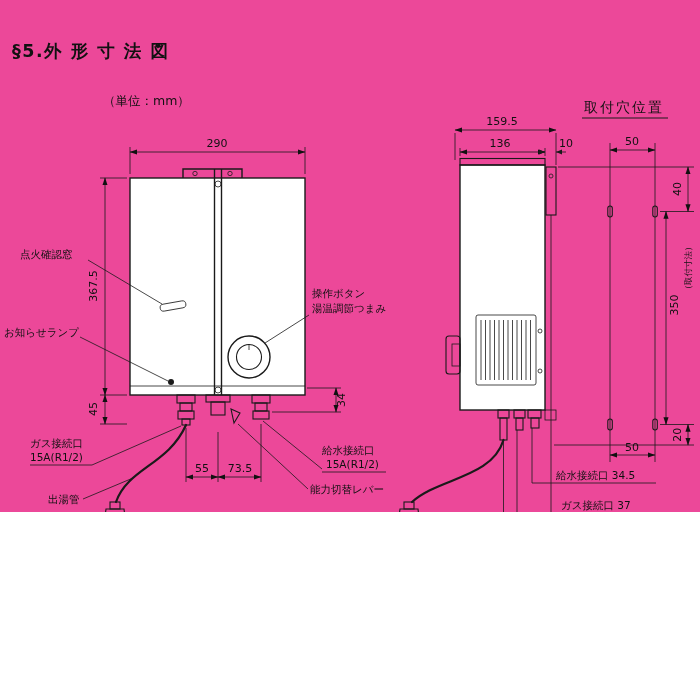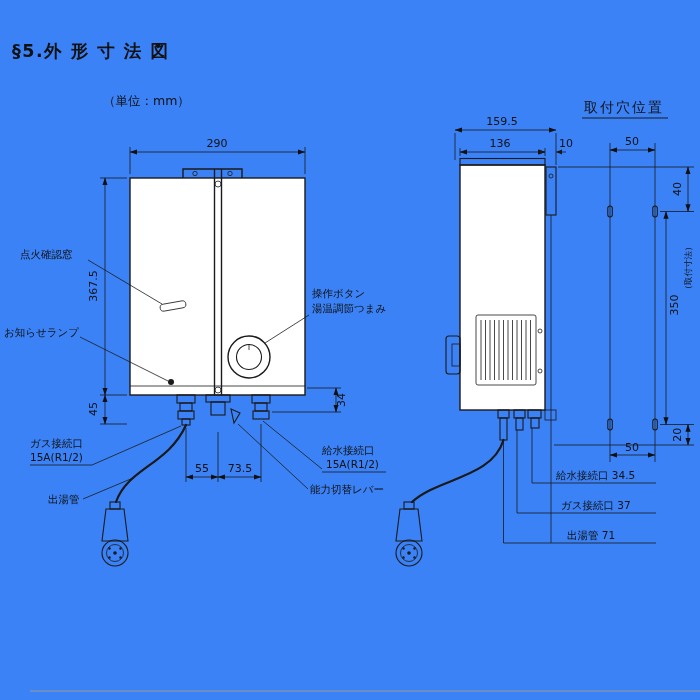--- a/index.html
+++ b/index.html
@@ -1,16 +1,16 @@
 <!DOCTYPE html>
 <html><head>
 <meta charset="utf-8">
 <style>
   html,body{margin:0;padding:0;background:#ffffff;}
-  .page{width:700px;height:700px;position:relative;background:#3b82f6;overflow:hidden;}
+  .page{width:700px;height:512px;position:relative;background:#ec4899;overflow:hidden;}
   svg{display:block;}
   text{font-family:"DejaVu Sans","Liberation Sans",sans-serif;fill:#111;}
   .o{stroke:#1a1a1a;stroke-width:1.4;fill:none;}
   .o2{stroke:#1a1a1a;stroke-width:1.1;fill:none;}
   .t{stroke:#1a1a1a;stroke-width:0.8;fill:none;}
   .t2{stroke:#1a1a1a;stroke-width:1.2;fill:none;}
   .d{stroke:#1a1a1a;stroke-width:0.8;fill:none;marker-start:url(#arr);marker-end:url(#arr);}
   .f{fill:#1a1a1a;stroke:none;}
   .pipe{stroke:#1a1a1a;stroke-width:2.2;fill:none;stroke-linecap:round;}
   .dt{font-size:11px;}

